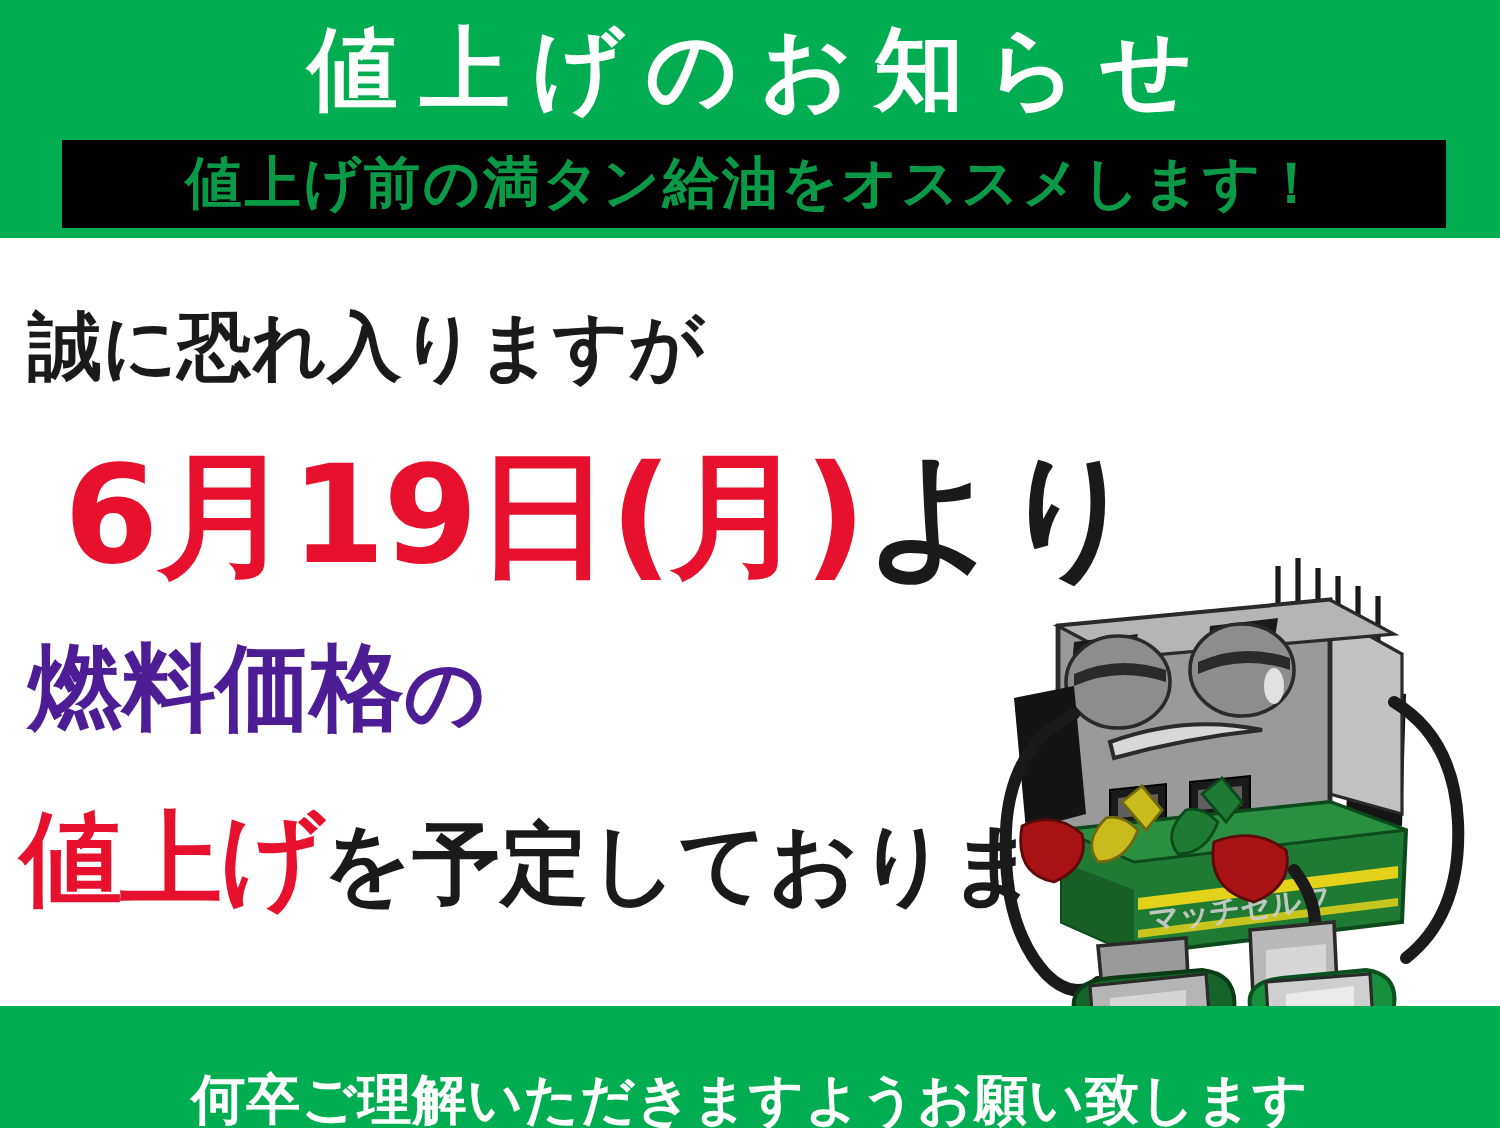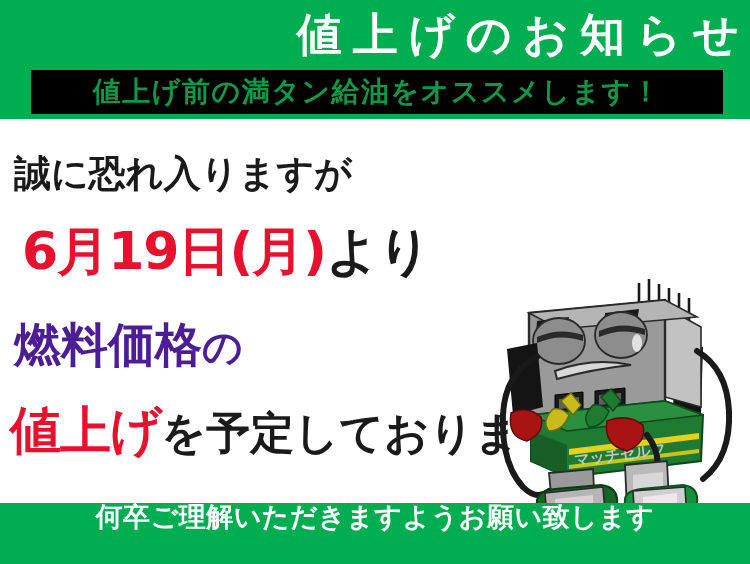--- a/index.html
+++ b/index.html
@@ -19,21 +19,21 @@
 
   
   .header-band {
     position:absolute; left:0; top:0;
     width:750px; height:119px;
     background:#00ad51;
   }
   .header-title {
     position:absolute; left:0; top:6px;
     width:750px;
-    text-align:right;
+    text-align:center;
     color:#ffffff;
     font-size:45px;
     font-weight:bold;
     letter-spacing:11px;
     text-indent:11px;
     line-height:58px;
     white-space:nowrap;
     font-family:"DejaVu Sans","Liberation Sans",sans-serif;
   }
   .subtitle-band {
@@ -67,22 +67,22 @@
     line-height:1;
   }
 
   .line-1 {            
     left:14px; top:36px;
     font-size:37px;
     color:#1a1a1a;
     letter-spacing:0px;
   }
   .line-2 {            
-    left:22px; top:106px;
-    font-size:52px;
+    left:32px; top:106px;
+    font-size:68px;
     color:#1a1a1a;
     letter-spacing:-1px;
   }
   .line-2 .red { color:#e8112d; }
   .line-3 {            
     left:14px; top:202px;
     font-size:47px;
     color:#4c1d95;
   }
   .line-3 .small { font-size:40px; }
@@ -99,21 +99,21 @@
     font-size:44px;
     color:#1a1a1a;
     letter-spacing:0px;
   }
 
   
   .footer-band {
     position:absolute; left:0; top:503px;
     width:750px; height:61px;
     background:#00ad51;
-    display:flex; align-items:flex-start; justify-content:center;
+    display:flex; align-items:flex-end; justify-content:center;
   }
   .footer-text {
     color:#ffffff;
     font-size:27px;
     font-weight:bold;
     letter-spacing:0.5px;
     white-space:nowrap;
     line-height:1;
     font-family:"DejaVu Sans","Liberation Sans",sans-serif;
   }

